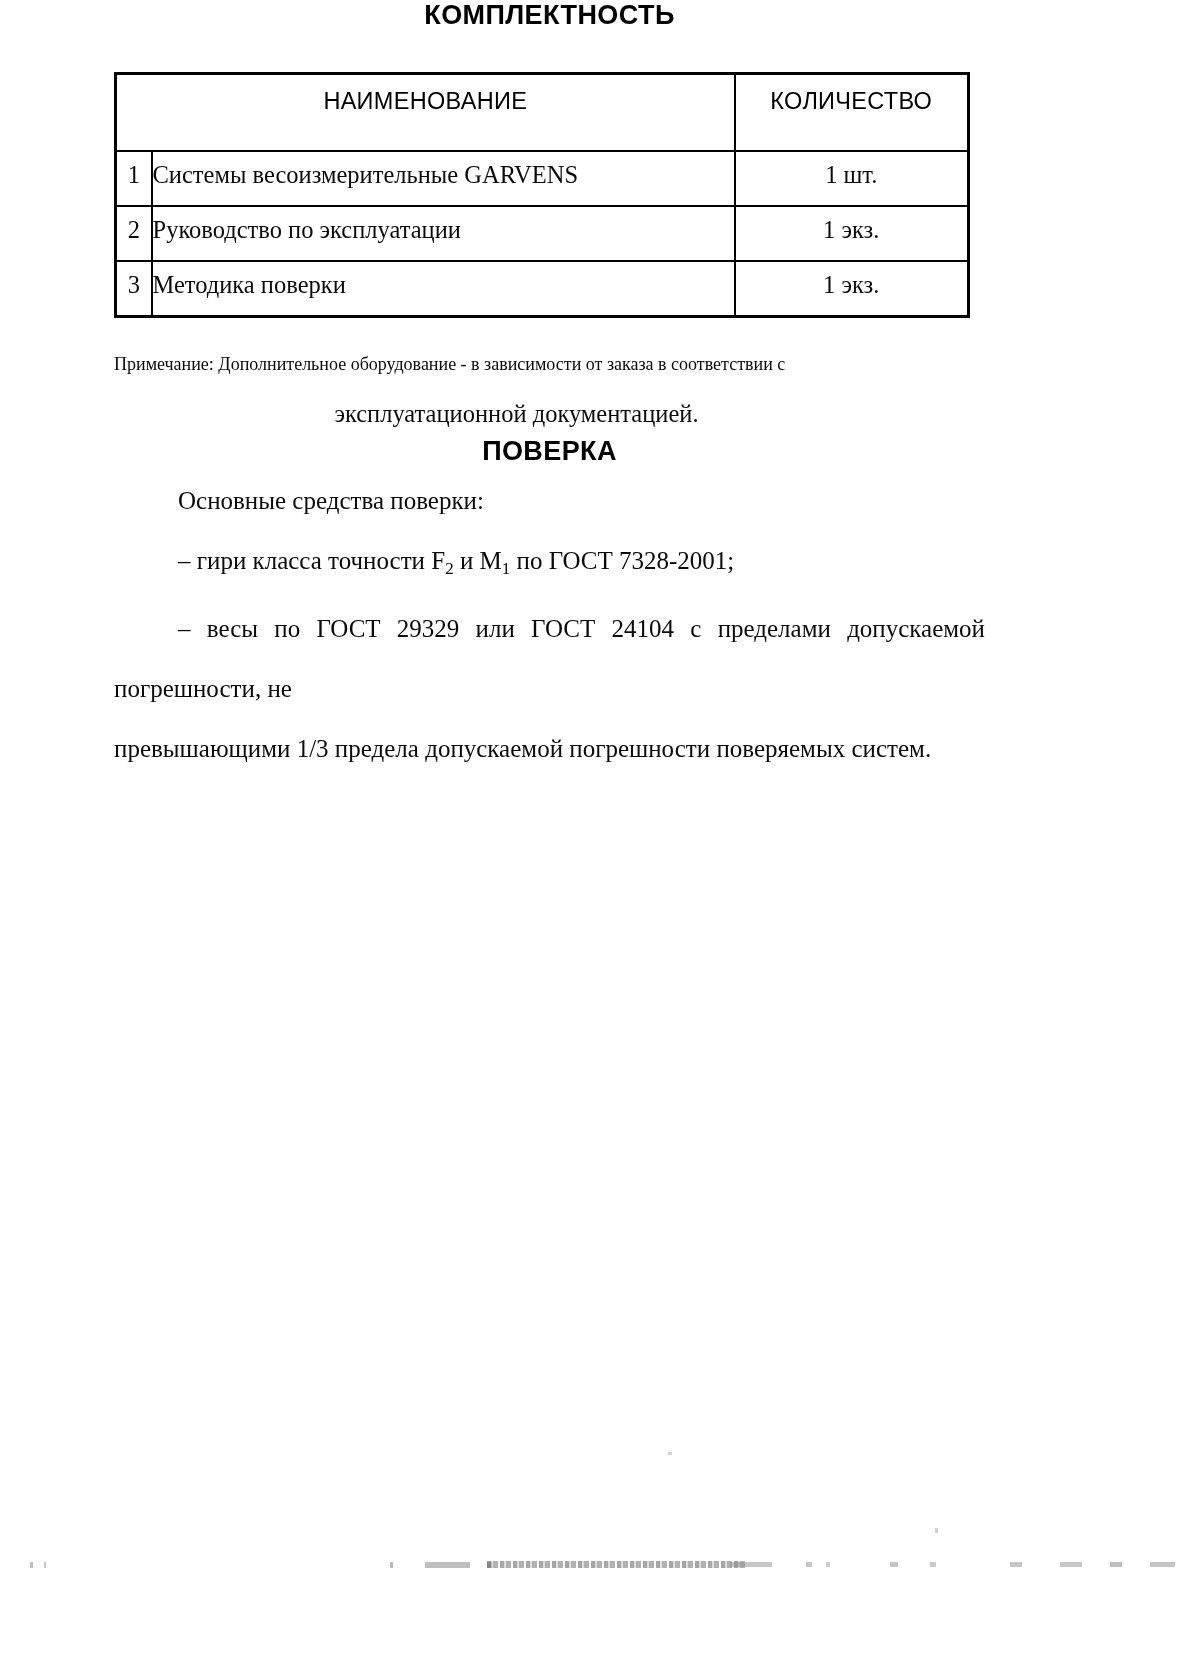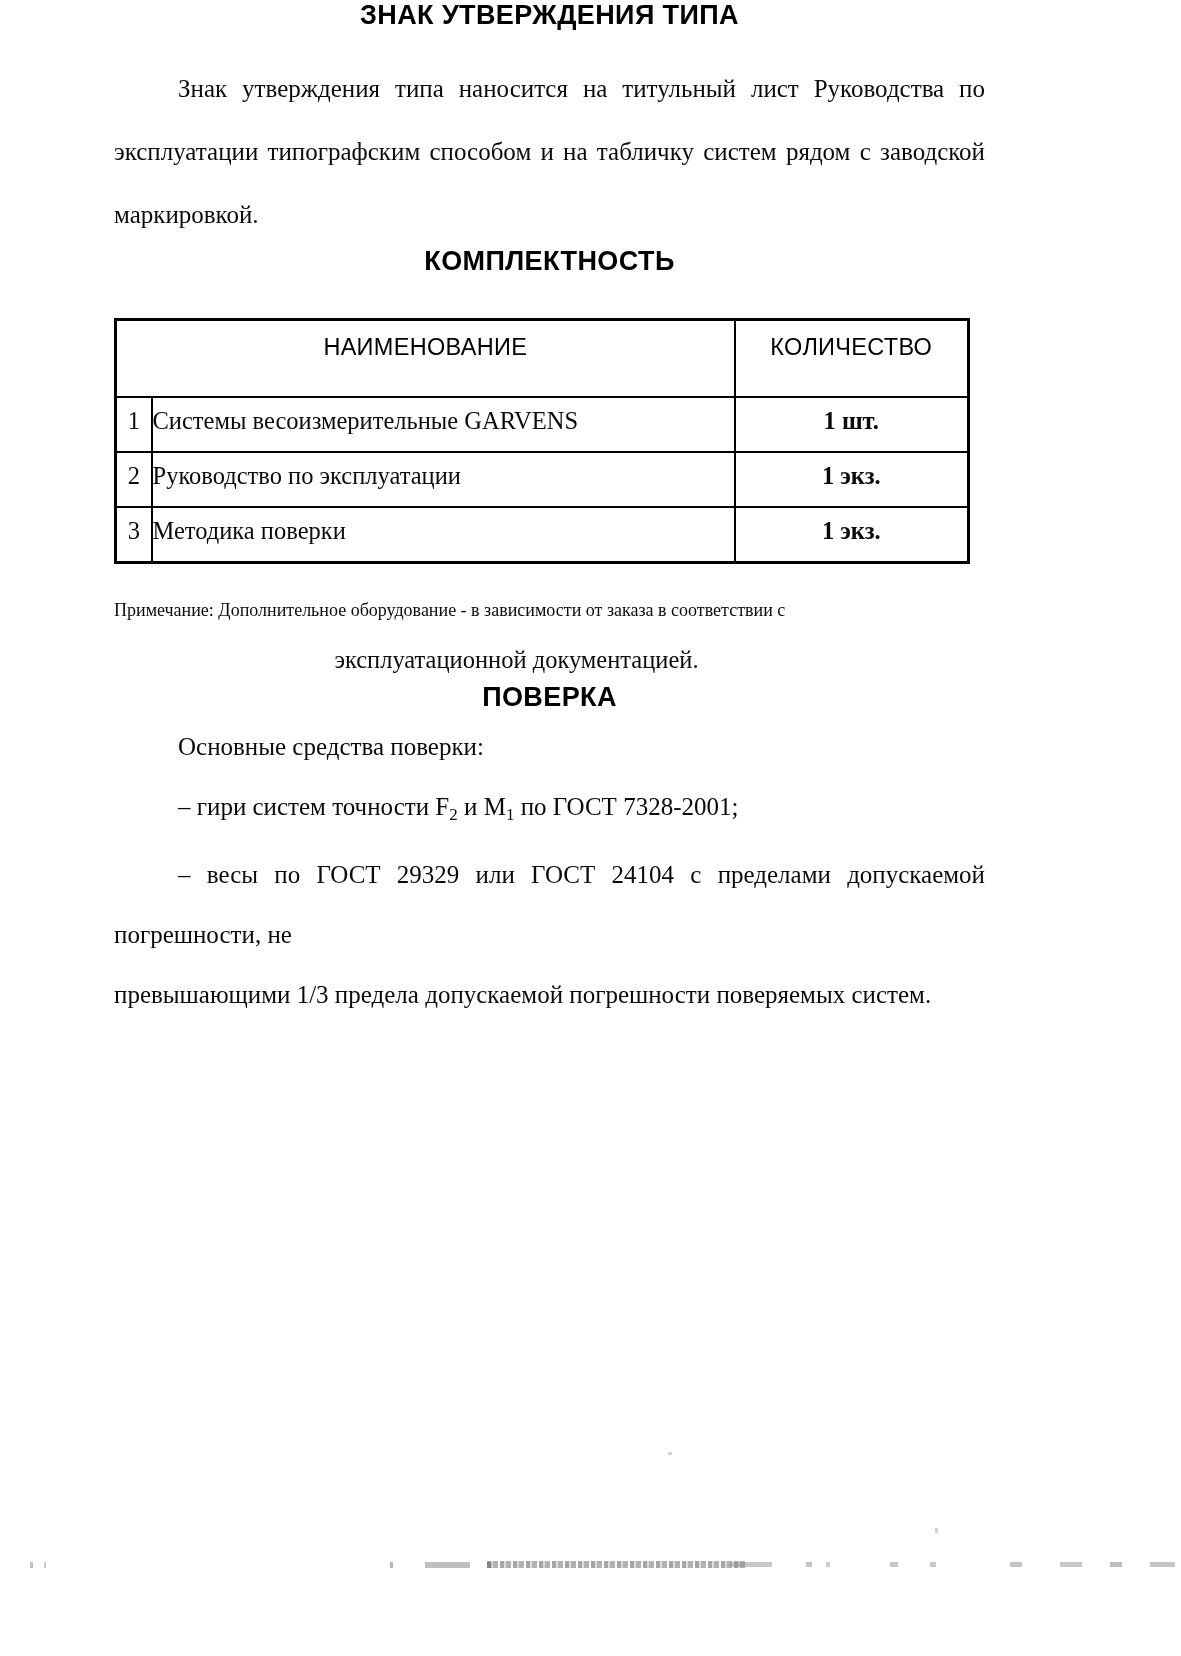--- a/index.html
+++ b/index.html
@@ -124,21 +124,21 @@
     padding: 9px 0 0 0;
     height: 44px;
     font-size: 24.5px;
   }
   td.col-num {
     width: 36px;
     text-align: center;
     padding-left: 0;
   }
   td.col-name { padding-left: 12px; text-align: left; }
-  td.col-qty { text-align: center; font-weight: bold; }
+  td.col-qty { text-align: center; }
   col.c-num { width: 36px; }
   col.c-name { width: 583px; }
   col.c-qty { width: 234px; }
 
   
   .scan-noise {
     position: absolute;
     left: 0;
     top: 1562px;
     width: 1181px;
@@ -185,23 +185,21 @@
     background: #b8b8b8;
     opacity: 0.6;
   }
 </style>
 </head>
 <body>
 
 <div class="page">
   <div class="content">
 
-    <h1 class="section-heading h-znak">ЗНАК УТВЕРЖДЕНИЯ ТИПА</h1>
-
-    <p class="body-par intro-par">Знак утверждения типа наносится на титульный лист Руководства по эксплуатации типографским способом и на табличку систем рядом с заводской маркировкой.</p>
+
 
     <h1 class="section-heading h-komplekt">КОМПЛЕКТНОСТЬ</h1>
 
     <table class="kit-table">
       <colgroup>
         <col class="c-num">
           <col class="c-name">
           <col class="c-qty">
       </colgroup>
       <thead>
@@ -230,21 +228,21 @@
     </table>
 
     <p class="note-par" style="margin-top:18px;">Примечание: Дополнительное оборудование - в зависимости от заказа в соответствии с</p>
     <p class="note-second">эксплуатационной документацией.</p>
 
     <h1 class="section-heading h-poverka">ПОВЕРКА</h1>
 
 
     <p class="plain-par" style="margin-top:4px;">Основные средства поверки:</p>
 
-    <p class="list-par"><span>– гири систем точности F</span><sub>2</sub><span> и М</span><sub>1</sub><span> по ГОСТ 7328-2001;</span></p>
+    <p class="list-par"><span>– гири класса точности F</span><sub>2</sub><span> и М</span><sub>1</sub><span> по ГОСТ 7328-2001;</span></p>
 
     <p class="list-par">– весы по ГОСТ 29329 или ГОСТ 24104 с пределами допускаемой погрешности, не</p>
     <p class="cont-par">превышающими 1/3 предела допускаемой погрешности поверяемых систем.</p>
 
 
   </div>
 
   <div class="scan-noise"></div>
   <div class="scan-noise2"></div>
   <div class="scan-noise3"></div>

